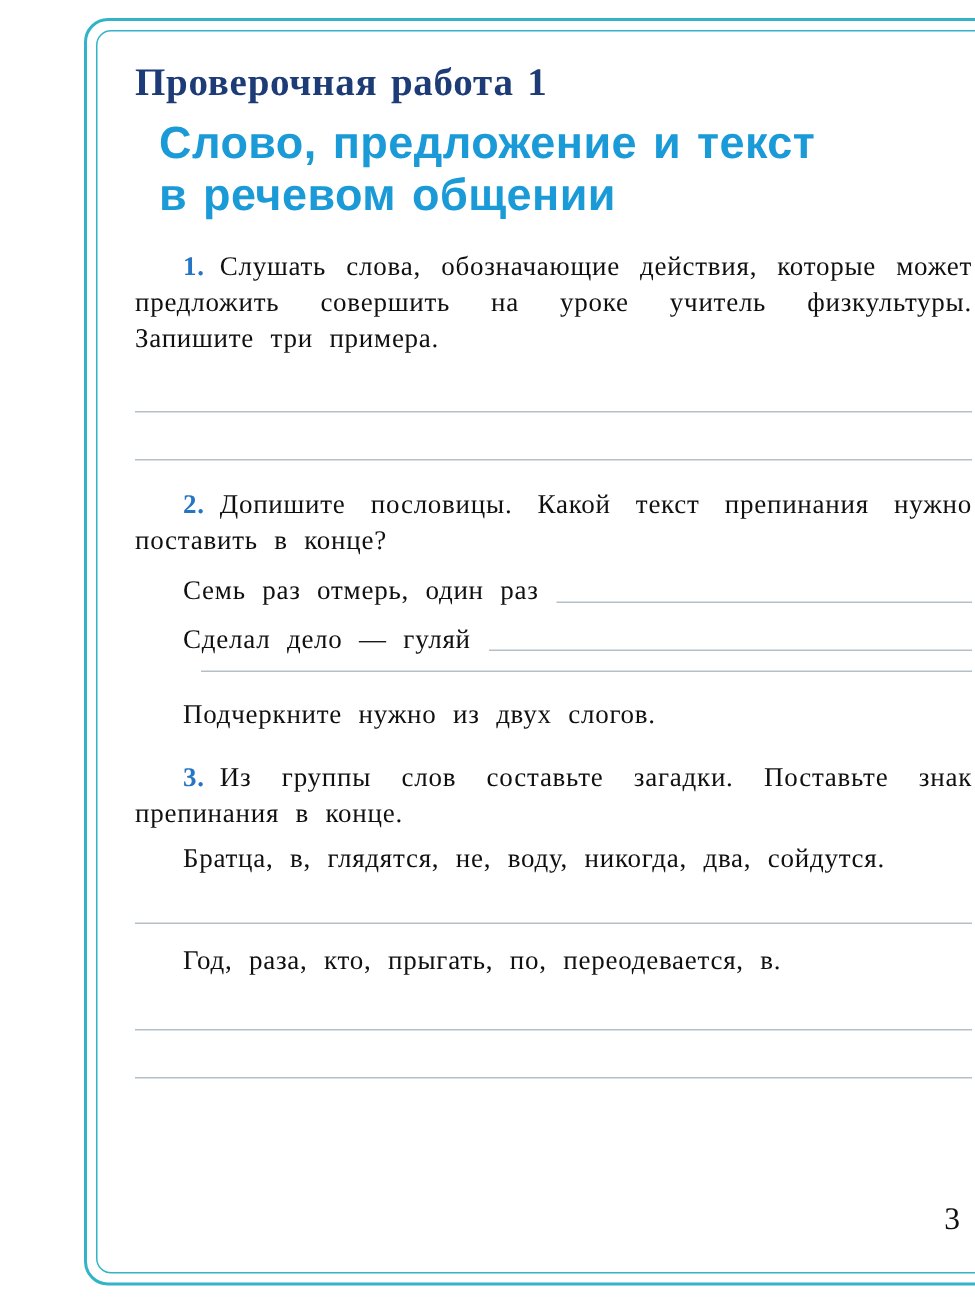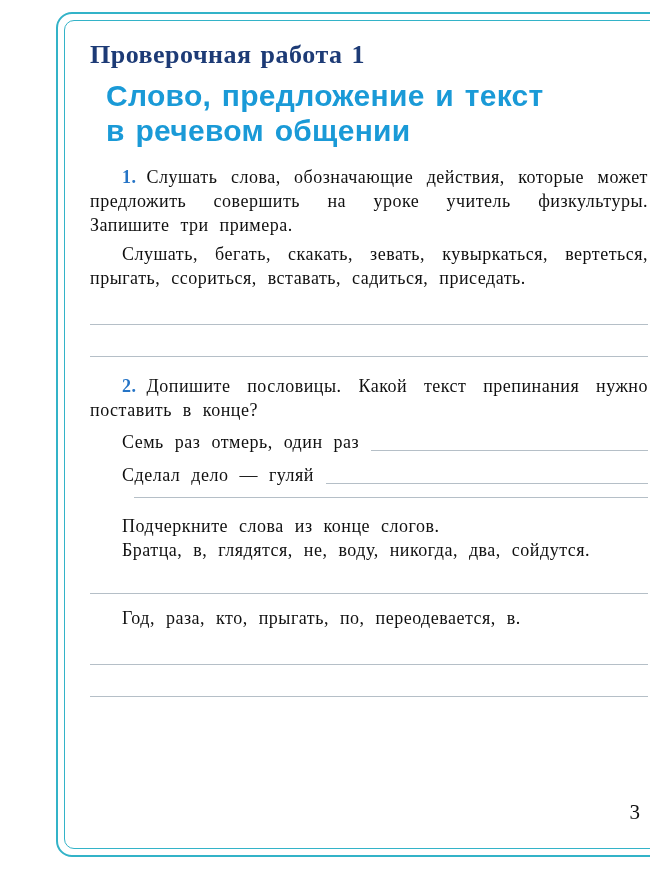--- a/index.html
+++ b/index.html
@@ -116,44 +116,44 @@
   <div class="frame-inner"></div>
 
   <div class="content">
 
     <h1 class="title">Проверочная работа 1</h1>
     <h2 class="subtitle">Слово, предложение и текст
 в речевом общении</h2>
 
     <section>
       <p class="para prompt"><span class="num">1.</span><span>Слушать слова, обозначающие действия, которые может предложить совершить на уроке учитель физкультуры. Запишите три примера.</span></p>
-      <p class="para">Слушать, бегать, скакать, зевать, кувыркаться, вертеться, прыгать, ссориться, вставать, садиться, приседать.</p>
       <div class="lines">
         <div class="write-line"></div>
         <div class="write-line"></div>
       </div>
     </section>
 
     <section>
       <p class="para prompt"><span class="num">2.</span><span>Допишите пословицы. Какой текст препинания нужно поставить в конце?</span></p>
       <div class="proverb">
         <span class="ptext">Семь раз отмерь, один раз</span>
         <span class="pblank"></span>
       </div>
       <div class="proverb">
         <span class="ptext">Сделал дело — гуляй</span>
         <span class="pblank"></span>
       </div>
       <div class="proverb">
         <span class="pblank"></span>
       </div>
-      <p class="para followup">Подчеркните слова из конце слогов.</p>
+      <p class="para followup">Подчеркните нужно из двух слогов.</p>
     </section>
 
     <section>
+      <p class="para prompt"><span class="num">3.</span><span>Из группы слов составьте загадки. Поставьте знак препинания в конце.</span></p>
       <p class="para">Братца, в, глядятся, не, воду, никогда, два, сойдутся.</p>
       <div class="lines">
         <div class="write-line single"></div>
       </div>
       <p class="para words2">Год, раза, кто, прыгать, по, переодевается, в.</p>
       <div class="lines">
         <div class="write-line"></div>
         <div class="write-line"></div>
       </div>
     </section>

